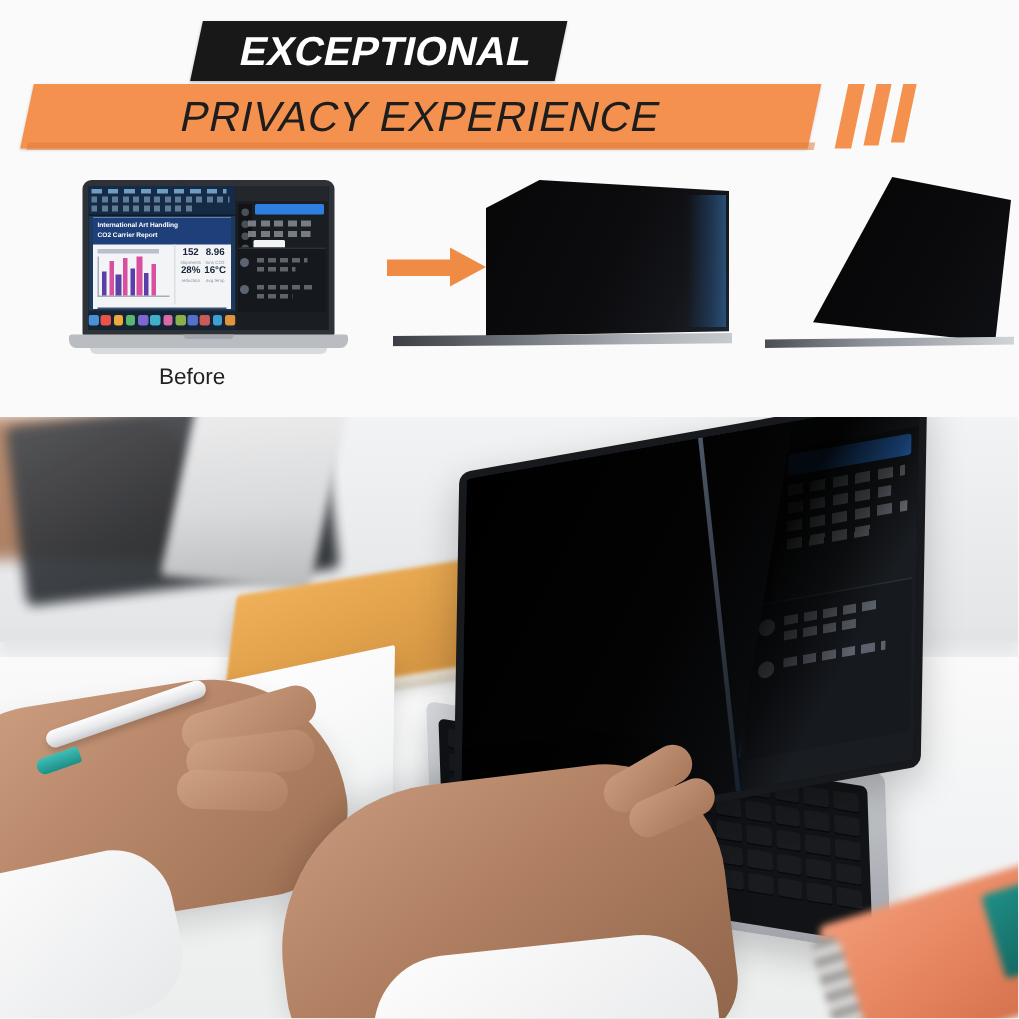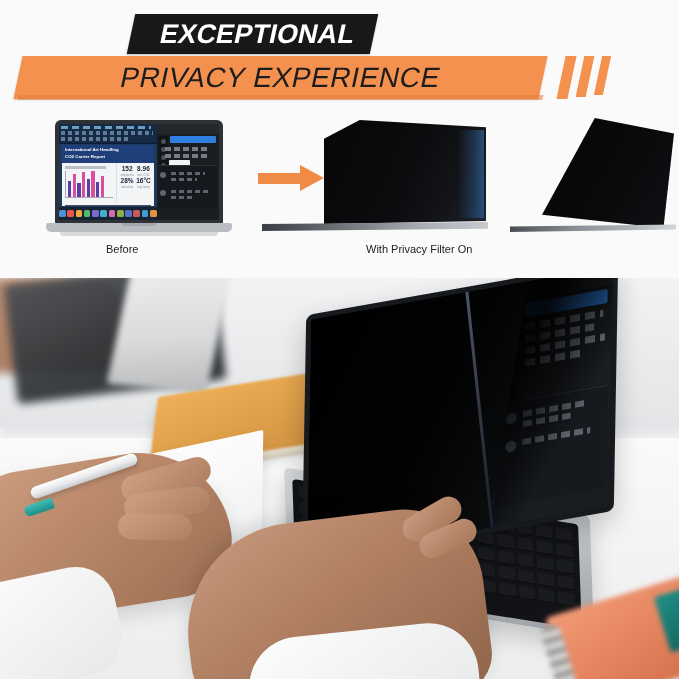--- a/index.html
+++ b/index.html
@@ -111,21 +111,21 @@
   .a1 .ang-base{position:absolute;left:0;top:104px;width:226px;height:9px;
         background:linear-gradient(90deg,#3b3e44 0%,#6e7379 35%,#a9adb3 70%,#c7cacd 100%);
         clip-path:polygon(0 22%,100% 0,100% 76%,0 100%);}
   .a2 .ang-lid{left:34px;top:0;width:132px;height:110px;
         clip-path:polygon(40% 0,100% 14%,92% 100%,0 88%);
         background:linear-gradient(120deg,#050506 0%,#0a0a0c 60%,#101115 100%);}
   .a2 .ang-base{position:absolute;left:2px;top:106px;width:166px;height:8px;
         background:linear-gradient(90deg,#4a4e54 0%,#8b9096 40%,#b9bdc2 80%,#d2d5d8 100%);
         clip-path:polygon(0 30%,100% 6%,100% 70%,0 100%);}
 
-  .cap{position:absolute;top:131px;font-size:11px;color:#222;white-space:nowrap;}
+  .cap{position:absolute;top:131px;font-size:15px;color:#222;white-space:nowrap;}
   .cap-before{left:106px;}
   .cap-after{left:366px;}
 
   
   .photo{position:absolute;left:0;top:278px;width:679px;height:401px;overflow:hidden;
     background:linear-gradient(175deg,#eef0f1 0%,#f4f5f6 30%,#ececed 65%,#e2e3e4 100%);}
   .ph-wall{position:absolute;left:0;top:0;width:679px;height:150px;
     background:linear-gradient(180deg,#f2f3f4 0%,#e9eaec 60%,#e3e5e7 100%);}
   .ph-deskline{position:absolute;left:0;top:146px;width:679px;height:26px;
     background:linear-gradient(180deg,#dfe1e3 0%,#f2f3f4 70%);filter:blur(3px);}
@@ -387,21 +387,20 @@
       </div>
       <div class="ang-base"></div>
     </div>
 
     <div class="lt-ang a2">
       <div class="ang-lid"></div>
       <div class="ang-base"></div>
     </div>
 
     <div class="cap cap-before">Before</div>
-    <div class="cap cap-after">With Privacy Filter On</div>
   </div>
 
   <div class="photo">
     <div class="ph-wall"></div>
     <div class="ph-deskline"></div>
     <div class="ph-desk"></div>
 
     <div class="blur-arm"></div>
     <div class="blur-tablet"></div>
     <div class="blur-tablet-s"></div>

